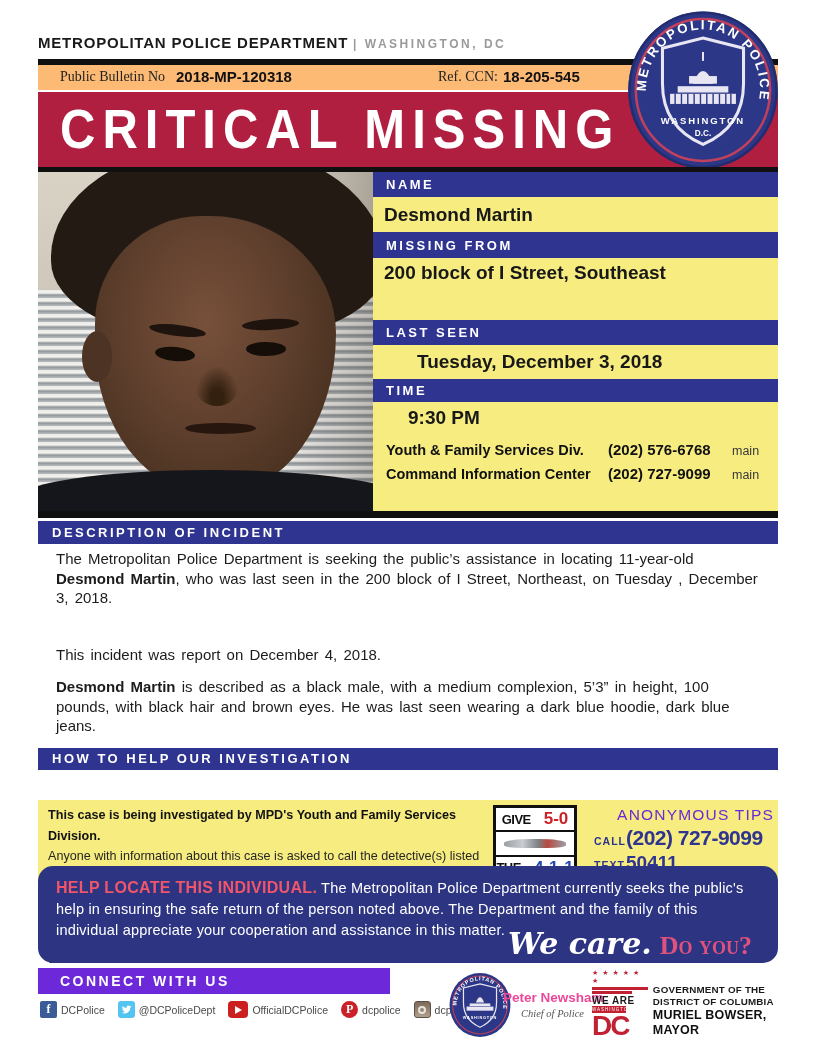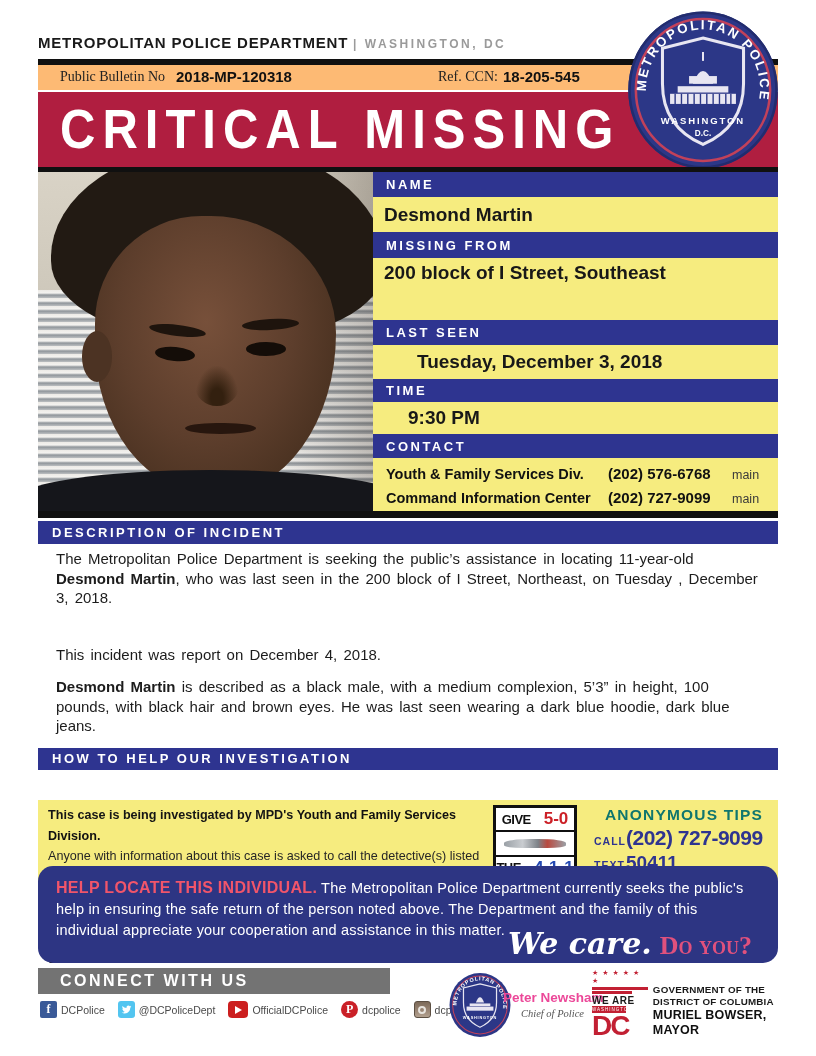--- a/index.html
+++ b/index.html
@@ -104,41 +104,41 @@
   .give-row{flex:1;display:flex;align-items:center;justify-content:center;gap:13px;
         border-bottom:2px solid #101010;}
   .give-row:last-child{border-bottom:none;}
   .give-word{font-weight:800;font-size:13px;color:#101010;letter-spacing:-.5px;}
   .give-50{font-weight:800;font-size:17px;color:#cc2027;}
   .the-411{font-weight:800;font-size:17px;color:#2449b2;}
   .car-shape{width:62px;height:9px;border-radius:45% 45% 30% 30%;
         background:linear-gradient(90deg,#9aa0a6 0%,#c9ccd0 30%,#7d8288 55%,#b9493f 70%,#9aa0a6 100%);}
 
   .tips{position:absolute;left:556px;top:6px;width:180px;}
-  .tips-title{font-weight:700;font-size:15.5px;letter-spacing:1.2px;color:#0f766e;
-        text-align:center;}
+  .tips-title{font-weight:400;font-size:15.5px;letter-spacing:1.2px;color:#6d28d9;
+        text-align:right;}
   .tips-row{display:flex;align-items:baseline;margin-top:2px;}
   .tips-label{font-size:10.5px;font-weight:600;color:#2e3490;letter-spacing:1px;width:32px;}
   .tips-call{font-weight:800;font-size:21px;color:#2e3490;letter-spacing:-.5px;}
   .tips-text{font-weight:800;font-size:19px;color:#2e3490;}
 
   
   .locate-box{position:absolute;left:38px;top:866px;width:740px;height:97px;background:#2d3583;
         border-radius:15px;color:#fff;box-sizing:border-box;padding:11px 18px;}
   .locate-body{font-size:14.5px;line-height:21px;letter-spacing:.2px;}
   .locate-lead{color:#f1556a;font-weight:800;font-size:16px;letter-spacing:.3px;}
   .wecare{position:absolute;right:26px;bottom:2px;white-space:nowrap;}
   .wecare .script{font-family:"DejaVu Serif",serif;font-style:italic;font-weight:bold;
         font-size:30px;color:#fff;}
   .wecare .doyou{font-family:"Liberation Serif",serif;font-variant:small-caps;font-weight:bold;
         font-size:26px;color:#e0517d;padding-left:8px;}
 
   
-  .connect-bar{position:absolute;left:38px;top:968px;width:352px;height:26px;background:#737373;
-        color:#fff;font-weight:bold;font-size:16px;letter-spacing:2.5px;line-height:26px;
+  .connect-bar{position:absolute;left:38px;top:968px;width:352px;height:26px;background:#6d28d9;
+        color:#fff;font-weight:bold;font-size:14px;letter-spacing:2.5px;line-height:26px;
         padding-left:22px;box-sizing:border-box;}
   .social-row{position:absolute;left:40px;top:1001px;display:flex;gap:13px;align-items:center;}
   .social-item{display:flex;align-items:center;gap:4px;}
   .si{width:17px;height:17px;border-radius:3px;display:flex;align-items:center;
       justify-content:center;color:#fff;font-weight:bold;font-size:12px;flex:none;}
   .si-fb{background:#3a5a98;border-radius:2px;font-family:"Liberation Serif",serif;}
   .si-tw{background:#53c5f0;border-radius:3px;}
   .si-yt{background:#cc1f1f;width:20px;border-radius:4px;}
   .si-pin{background:#ca2027;border-radius:50%;font-family:"Liberation Serif",serif;}
   .si-ig{background:linear-gradient(180deg,#7d6a59 0%,#9c8877 60%,#b3a18f 100%);
@@ -239,21 +239,20 @@
 
   <div class="panel">
     <div class="sec-h h-name">NAME</div>
     <div class="sec-v v-name">Desmond Martin</div>
     <div class="sec-h h-mf">MISSING FROM</div>
     <div class="sec-v v-mf">200 block of I Street, Southeast</div>
     <div class="sec-h h-ls">LAST SEEN</div>
     <div class="sec-v v-ls">Tuesday, December 3, 2018</div>
     <div class="sec-h h-time">TIME</div>
     <div class="sec-v v-time">9:30 PM</div>
-    <div class="sec-h h-contact">CONTACT</div>
     <div class="contact-rows">
       <div class="contact-row">
         <span class="contact-name">Youth &amp; Family Services Div.</span>
         <span class="contact-phone">(202) 576-6768</span>
         <span class="contact-type">main</span>
       </div>
       <div class="contact-row">
         <span class="contact-name">Command Information Center</span>
         <span class="contact-phone">(202) 727-9099</span>
         <span class="contact-type">main</span>

